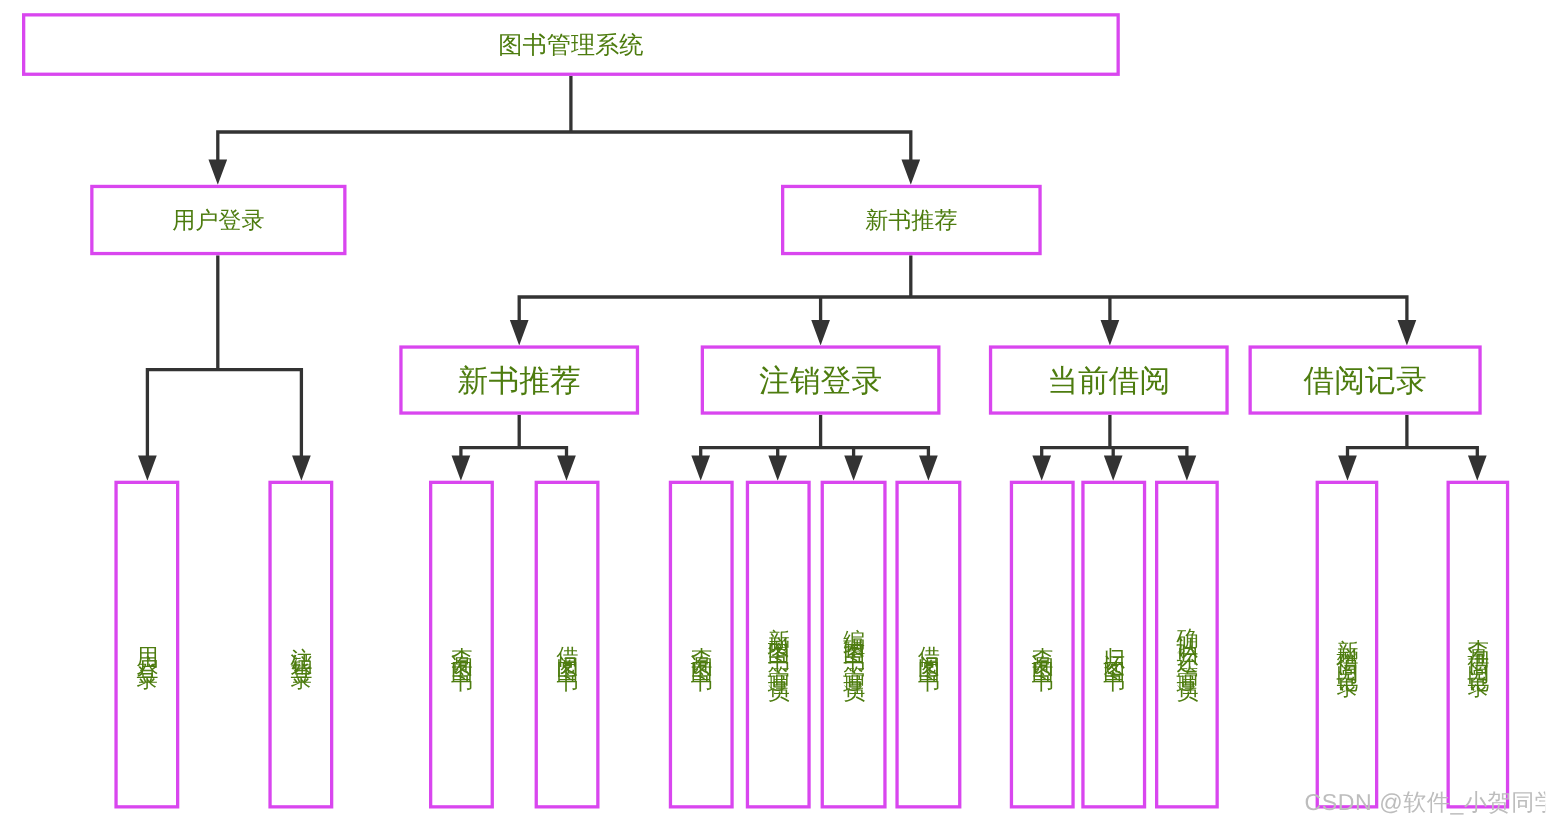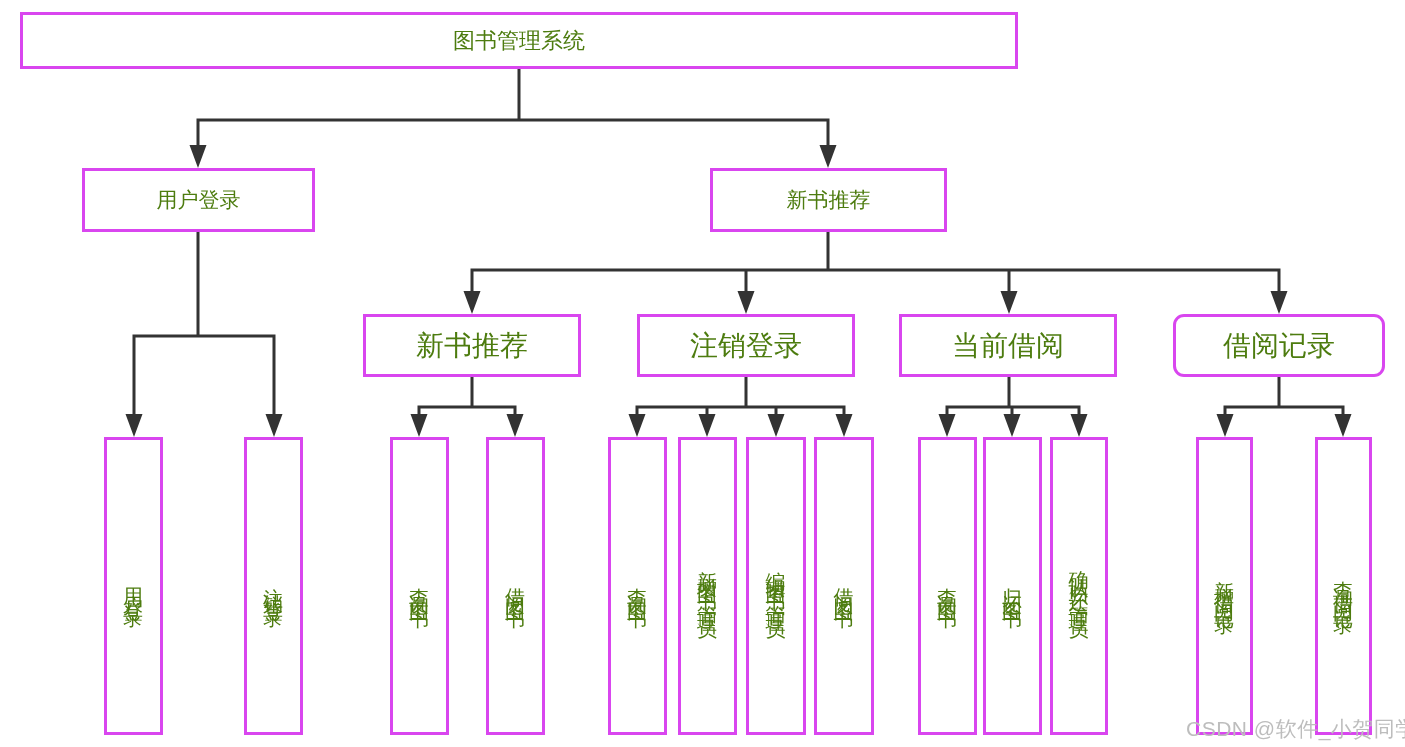--- a/index.html
+++ b/index.html
@@ -28,21 +28,21 @@
     color: #4d7c0f;
     text-align: center;
   }
   .node-root  { left: 20px;  top: 12px;  width: 998px; height: 57px; font-size: 22px; }
   .node-l2a   { left: 82px;  top: 168px; width: 233px; height: 64px; font-size: 21px; }
   .node-l2b   { left: 710px; top: 168px; width: 237px; height: 64px; font-size: 21px; }
   .node-l3    { top: 314px; height: 63px; font-size: 28px; }
   .node-l3a   { left: 363px;  width: 218px; }
   .node-l3b   { left: 637px;  width: 218px; }
   .node-l3c   { left: 899px;  width: 218px; font-family: Liberation Serif, serif; }
-  .node-l3d   { left: 1173px; width: 212px; border-radius: 11px; }
+  .node-l3d   { left: 1135px; width: 212px; }
   .leaf {
     top: 437px; height: 298px; width: 59px;
     font-size: 20px;
   }
   .leaf .vtext {
     writing-mode: vertical-rl;
     letter-spacing: 7px;
     line-height: 1.0;
     white-space: nowrap;
   }

